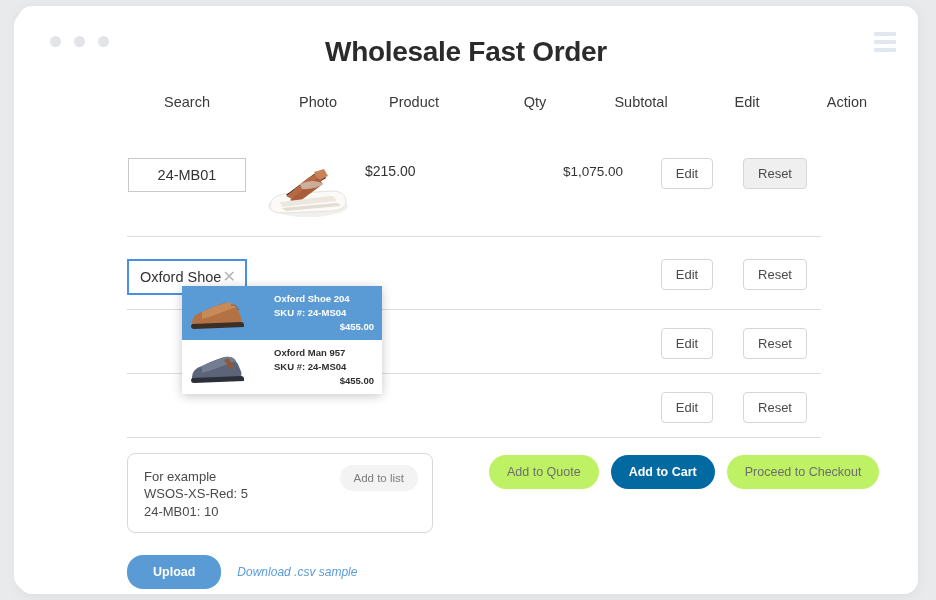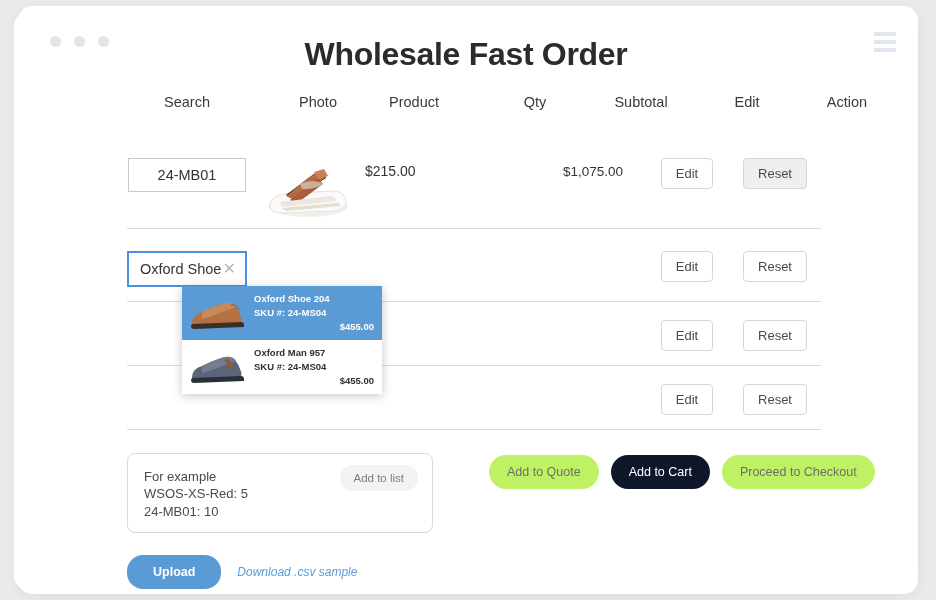--- a/index.html
+++ b/index.html
@@ -36,42 +36,42 @@
   
   .hamburger {
     position: absolute; right: 22px; top: 20px;
     width: 22px; display: flex; flex-direction: column; gap: 4px;
   }
   .hamburger span { display: block; height: 4px; width: 22px; background: #e2e7ef; border-radius: 1px; }
 
   .title {
     position: absolute; left: 0; right: 0; top: 24px;
     text-align: center;
-    font-size: 32px; font-weight: bold; color: #2b2b2b;
+    font-size: 28px; font-weight: bold; color: #2b2b2b;
     letter-spacing: -0.3px;
   }
 
   
   .table { position: absolute; left: 113px; top: 82px; width: 694px; }
   .c-search { width: 120px; text-align: center; flex: 0 0 120px; }
   .c-photo  { width: 118px; text-align: center; flex: 0 0 118px; }
   .c-product{ width: 92px;  flex: 0 0 92px; }
   .c-qty    { width: 84px;  text-align: center; flex: 0 0 84px; }
   .c-sub    { width: 104px; text-align: center; flex: 0 0 104px; }
   .c-edit   { width: 84px;  text-align: center; flex: 0 0 84px; }
   .c-action { width: 92px;  text-align: center; flex: 0 0 92px; }
 
   .head-row { display: flex; color: #3a3a3a; font-size: 14.5px; gap: 12px; }
   .head-row > div { padding-bottom: 0; }
 
   .row {
     display: flex; align-items: flex-start;
     border-bottom: 1px solid #dcdcdc;
     min-height: 64px;
-    padding-top: 12px; padding-bottom: 4px;
+    padding-top: 12px; padding-bottom: 12px;
   }
   .row.r1 { min-height: 90px; padding-top: 20px; }
   .row.r2, .row.r3, .row.r4 { min-height: 50px; padding-top: 16px; padding-bottom: 14px; }
 
   .search-box {
     width: 118px; height: 34px;
     border: 1px solid #c9c9c9; background: #fff;
     display: flex; align-items: center; justify-content: center;
     font-size: 14.5px; color: #333;
   }
@@ -95,21 +95,21 @@
   }
   .btn-sm.active { background: #efefef; }
 
   
   .dropdown {
     position: absolute; left: 55px; top: 192px;
     width: 200px; background: #fff;
     box-shadow: 0 2px 10px rgba(0,0,0,0.22);
     z-index: 30;
   }
-  .dd-item { display: flex; align-items: flex-start; padding: 7px 8px 7px 6px; }
+  .dd-item { display: flex; align-items: flex-start; padding: 7px 8px 7px 6px; gap: 20px; }
   .dd-item.sel { background: #5b9bd5; }
   .dd-thumb { width: 62px; flex: 0 0 62px; height: 40px; position: relative; }
   .dd-info { flex: 1; padding-left: 4px; }
   .dd-name { font-size: 9.5px; font-weight: bold; color: #2f2f2f; line-height: 1.35; }
   .dd-sku  { font-size: 9.5px; font-weight: bold; color: #2f2f2f; line-height: 1.4; }
   .dd-price{ font-size: 9.5px; font-weight: bold; color: #2f2f2f; text-align: right; margin-top: 2px; }
   .dd-item.sel .dd-name, .dd-item.sel .dd-sku, .dd-item.sel .dd-price { color: #ffffff; }
 
   
   .bulk {
@@ -125,21 +125,21 @@
     padding: 7px 14px; font-size: 11.5px; color: #7d7d7d;
     cursor: pointer; font-family: Liberation Sans, sans-serif;
   }
 
   .actions { position: absolute; left: 475px; top: 443px; display: flex; gap: 12px; }
   .pill {
     border: none; border-radius: 18px; padding: 10px 18px;
     font-size: 12.5px; cursor: pointer; font-family: inherit;
     background: #bef264; color: #6d6d6d;
   }
-  .pill.primary { background: #0f172a; color: #fff; font-weight: normal; }
+  .pill.primary { background: #0369a1; color: #fff; font-weight: bold; }
 
   .uploads { position: absolute; left: 113px; top: 543px; display: flex; align-items: center; gap: 16px; }
   .upload-btn {
     background: #5b9bd5; color: #fff; border: none; border-radius: 16px;
     padding: 10px 26px; font-size: 12.5px; font-weight: bold;
     cursor: pointer; font-family: inherit;
   }
   .csv-link {
     color: #5b9bd5; font-size: 12px; font-style: italic; font-weight: normal;
     text-decoration: none; cursor: pointer;

